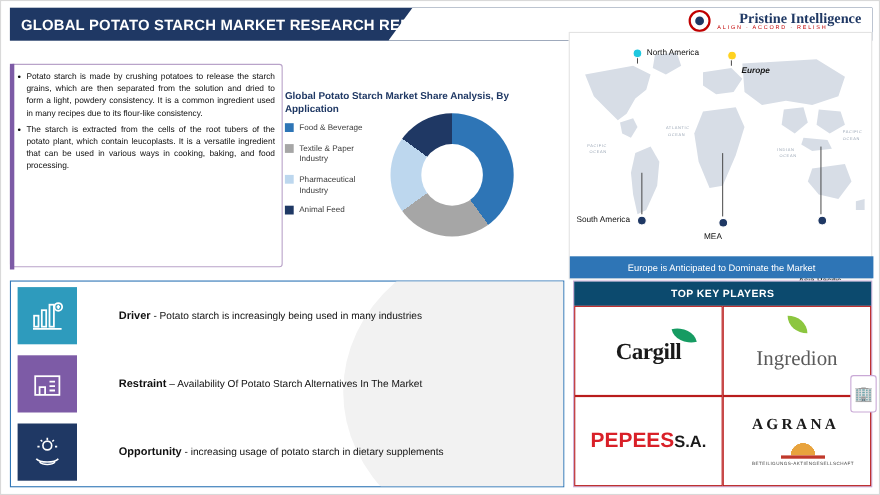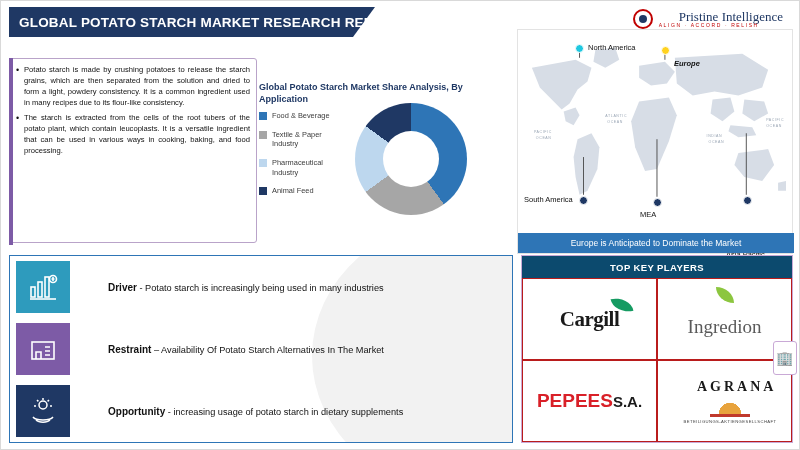--- a/index.html
+++ b/index.html
@@ -46,21 +46,21 @@
     position: relative;
   }
   .brand-mark::after {
     content: ""; position: absolute;
     left: 4px; top: 4px; width: 8px; height: 8px;
     border-radius: 50%; background: #1f3864;
   }
   .brand-text { line-height: 1.05; }
   .brand-name {
     font-family: "Liberation Serif", serif;
-    font-size: 13px; color: #1f3864; font-weight: normal; margin-left: 20px;
+    font-size: 13px; color: #1f3864; font-weight: bold; margin-left: 20px;
   }
   .brand-tag {
     font-size: 5px; color: #c00000; letter-spacing: 1.6px;
   }
   
   .bullets-panel {
     position: absolute; left: 8px; top: 57px;
     width: 248px; height: 185px;
     border: 1px solid #b9a3c9;
     border-radius: 3px;
@@ -215,21 +215,21 @@
     width: 18px; height: 16px;
     background: #8cc63f;
     border-radius: 0 100% 0 100%;
   }
   .logo-pepees {
     font-family: "Liberation Sans", sans-serif;
     font-weight: bold; 
     font-size: 19px; color: #d92028;
   }
   .logo-pepees .sa { color: #1a1a1a; font-size: 15px; }
-  .logo-agrana { text-align: right; margin-left: 11px; }
+  .logo-agrana { text-align: left; margin-left: 11px; }
   .agrana-name {
     font-family: "Liberation Serif", serif;
     font-size: 14px; letter-spacing: 3px; color: #1a1a1a;
     font-weight: bold;
   }
   .agrana-sun {
     width: 40px; height: 20px; margin: 2px auto 0;
     background:
       radial-gradient(circle at 50% 100%, #e8a33d 0 42%, transparent 43%),
       linear-gradient(#ffffff, #ffffff);

